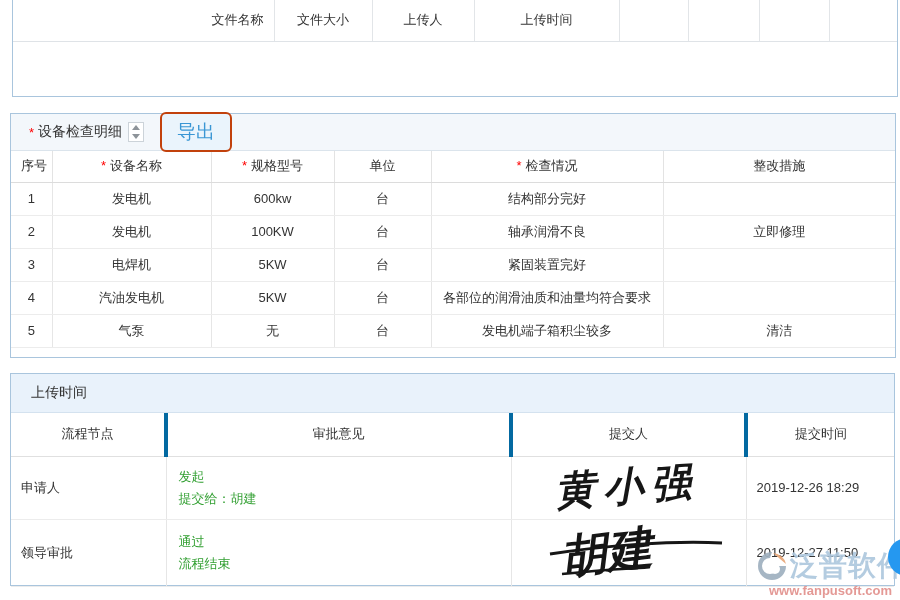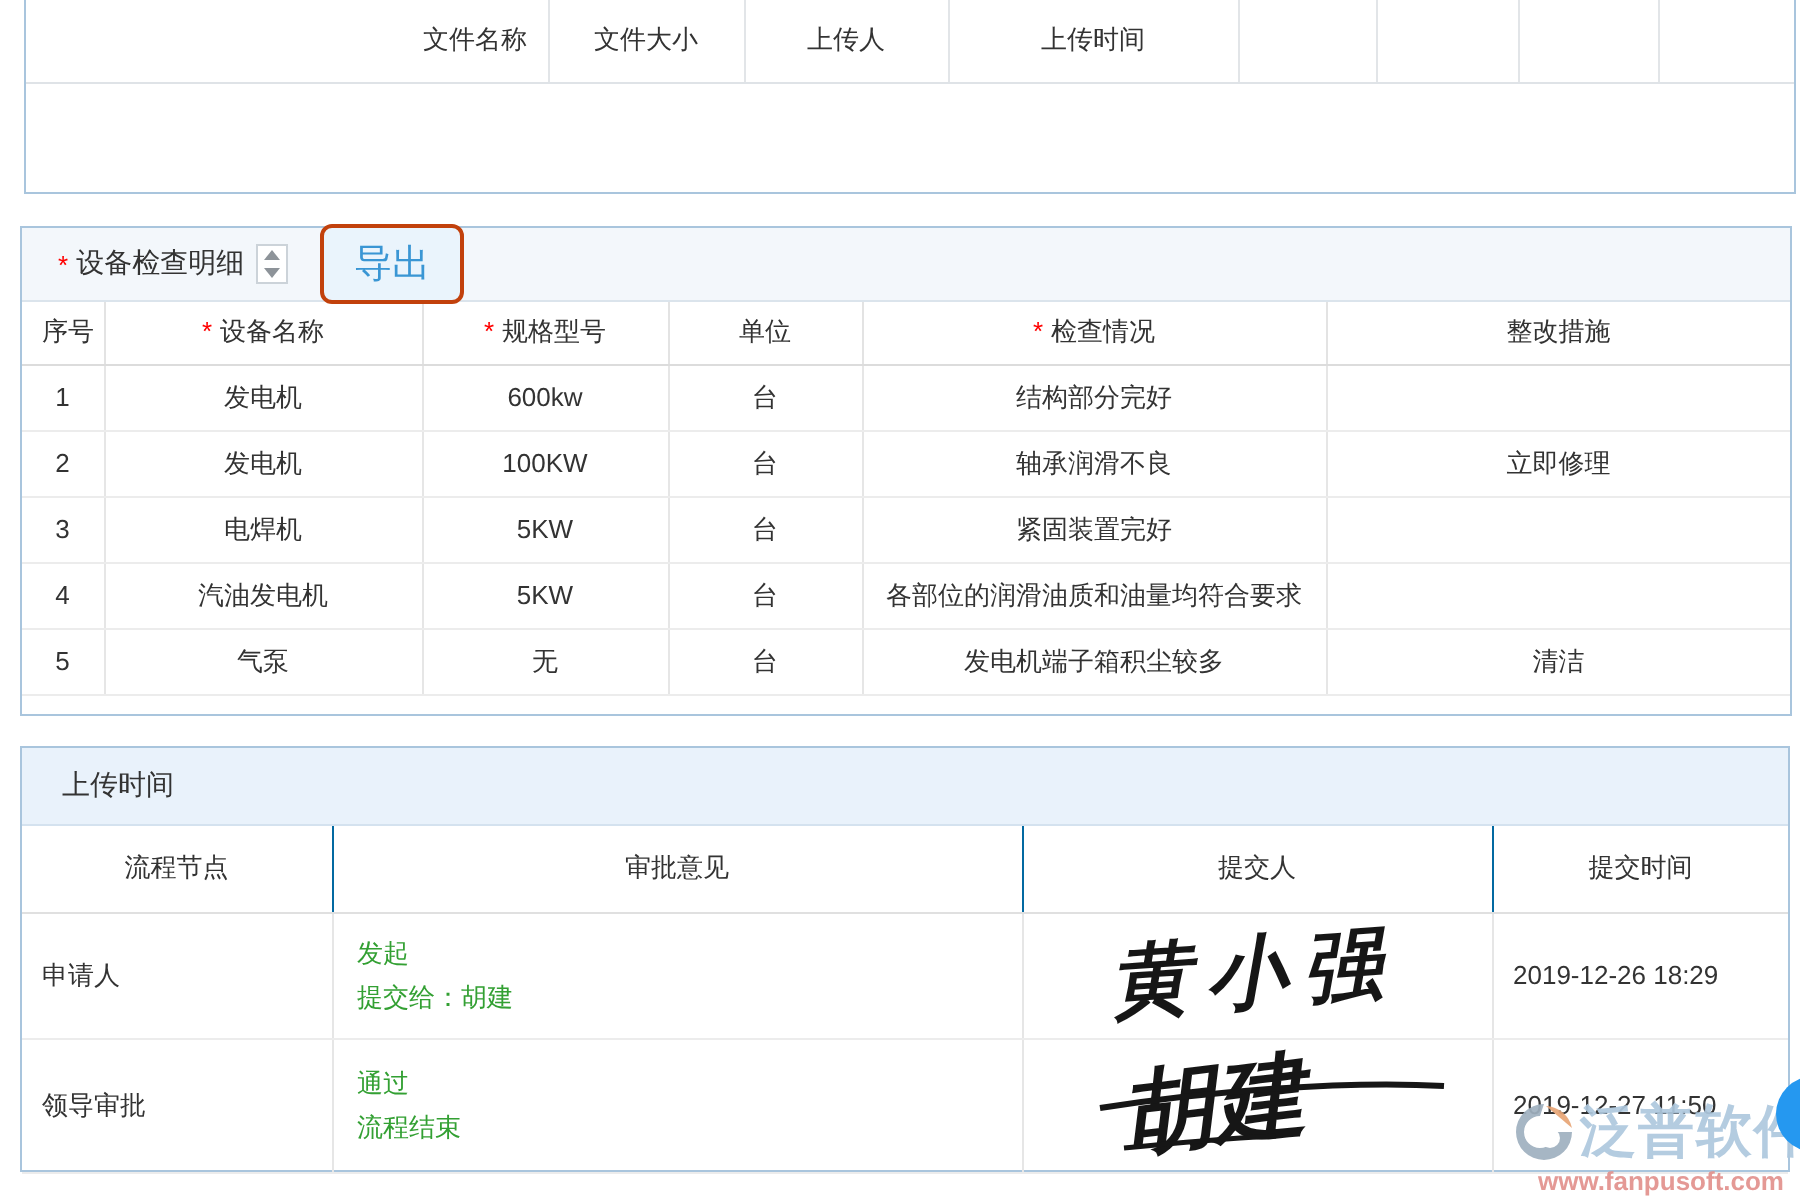--- a/index.html
+++ b/index.html
@@ -33,21 +33,21 @@
   .sec2 th { height:31px; text-align:center; border-right:1px solid #e3e3e3; border-bottom:1px solid #dcdcdc; }
   .sec2 td { height:33px; text-align:center; border-right:1px solid #e6e6e6; border-bottom:1px solid #ececec; }
   .sec2 th:last-child, .sec2 td:last-child { border-right:none; }
   .sec2 td.idx { text-align:center; padding:0 4px; }
   .sec2-footstrip { height:9px; }
 
   
   .sec3 { left:10px; top:373px; width:885px; height:213px; }
   .sec3-bar { height:39px; background:#e9f2fb; border-bottom:1px solid #d4e2ef;
               display:flex; align-items:center; padding-left:20px; font-size:14px; }
-  .sec3 th { height:43px; text-align:center; border-right:1px solid #0369a1; border-bottom:1px solid #e0e0e0; }
+  .sec3 th { height:43px; text-align:center; border-right:4px solid #0369a1; border-bottom:1px solid #e0e0e0; }
   .sec3 td { border-right:1px solid #e6e6e6; border-bottom:1px solid #ececec; vertical-align:middle; }
   .sec3 th:last-child, .sec3 td:last-child { border-right:none; }
   .sec3 tr.r1 td { height:63px; }
   .sec3 tr.r2 td { height:67px; }
   .node-cell, .time-cell, .sig-cell { text-align:left; }
   .opinion-cell { padding-left:12px; }
   .opinion-cell div { color:#33a033; line-height:22px; }
   .sig-cell svg { vertical-align:middle; }
   .sig-text { font-style:italic; font-weight:bold; fill:#161616;
               font-family:"Liberation Serif","DejaVu Serif",serif; }

